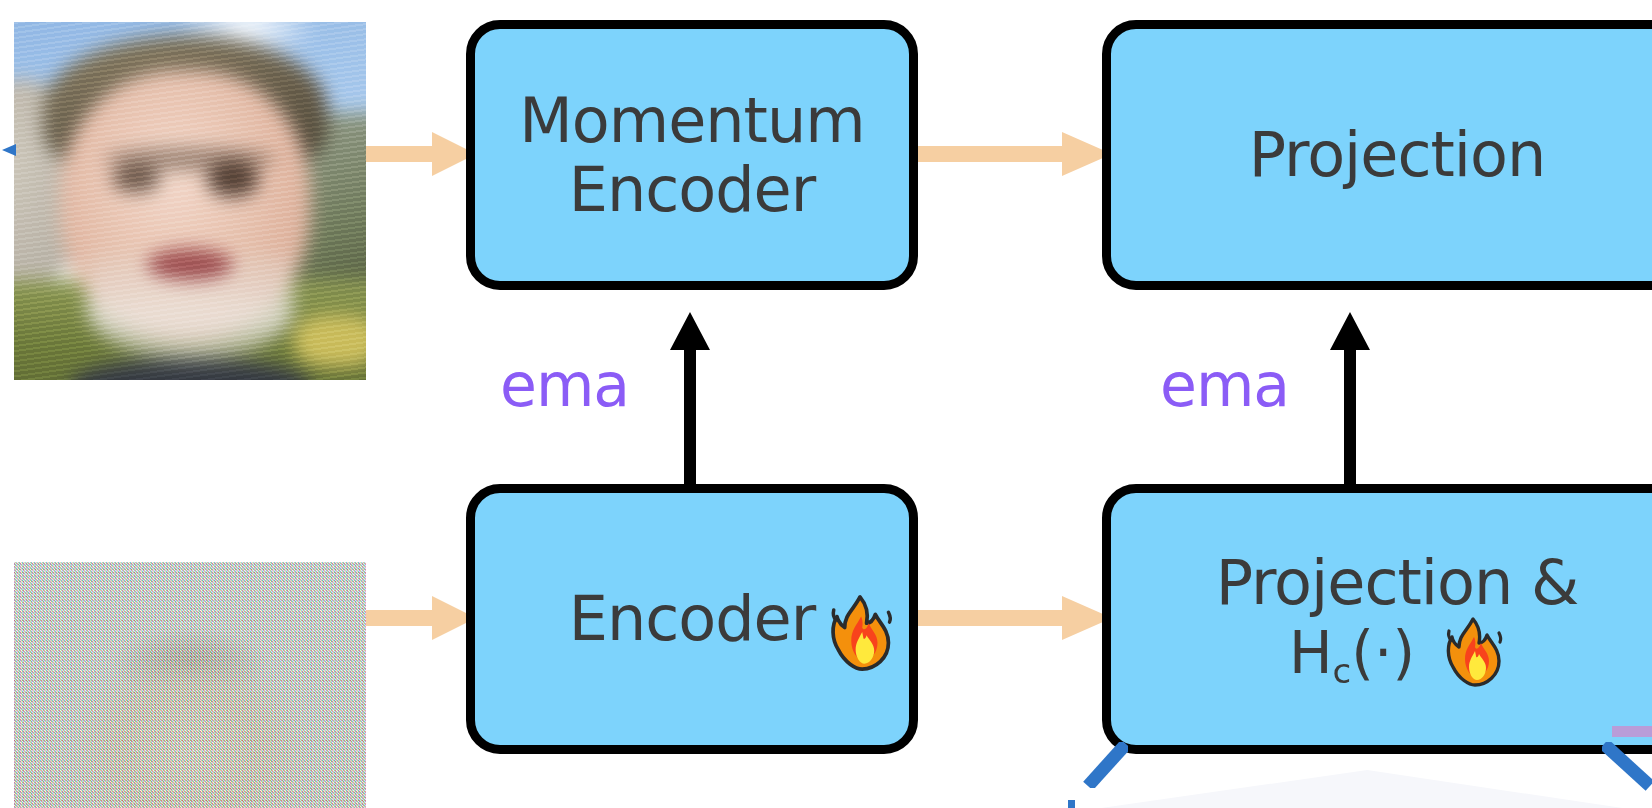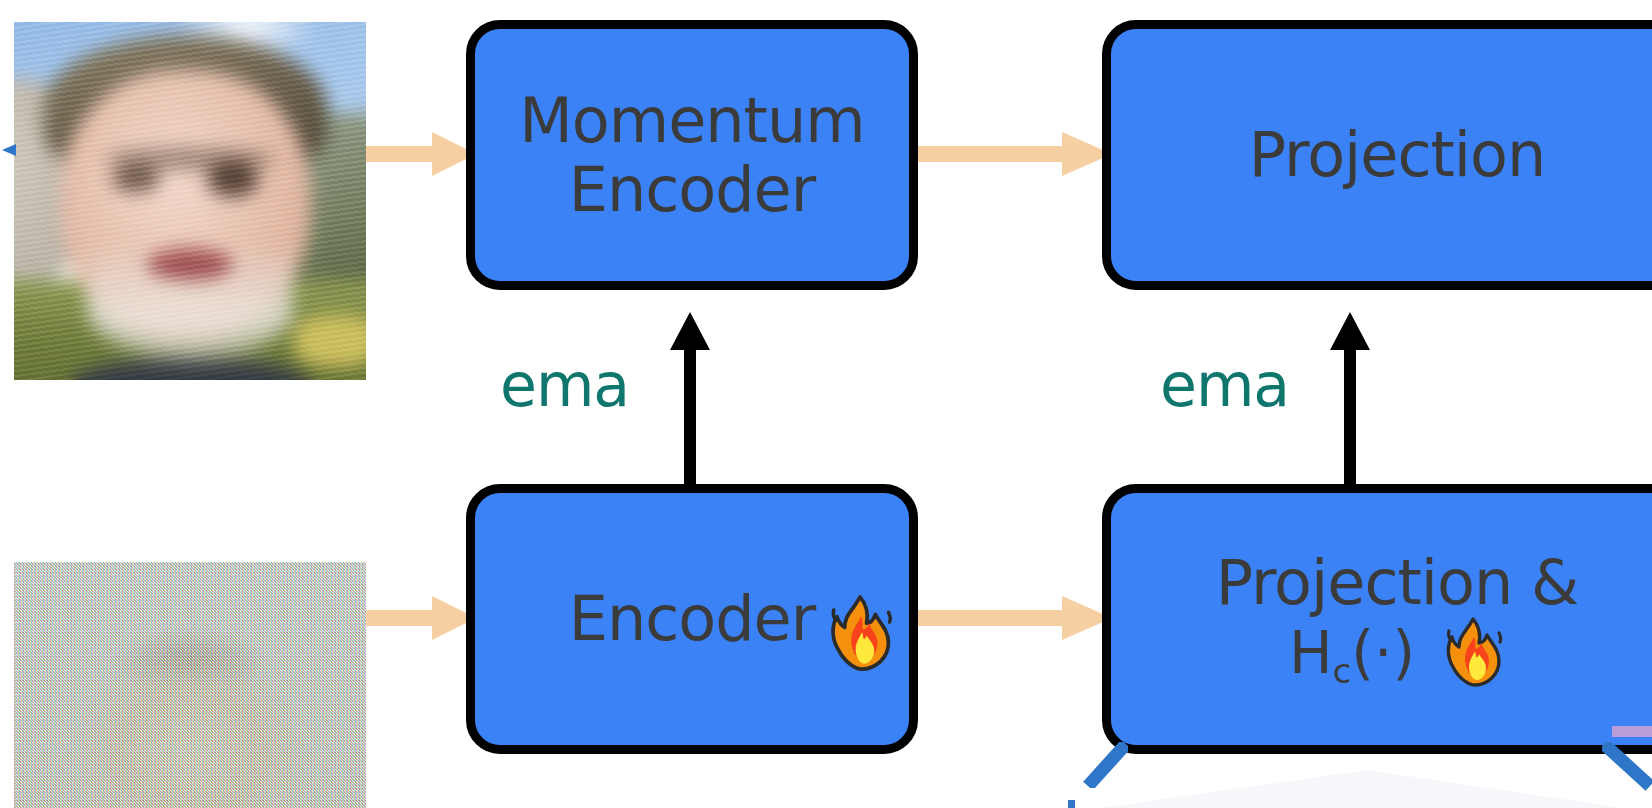--- a/index.html
+++ b/index.html
@@ -157,21 +157,21 @@
     font-weight: 400;
     font-style: italic;
     vertical-align: -0.22em;
     letter-spacing: 1px;
   }
 
   
   .node {
     position: absolute;
     box-sizing: border-box;
-    background: #3b82f6;
+    background: #7dd3fc;
     border: 9px solid #000000;
     border-radius: 34px;
     display: flex;
     align-items: center;
     justify-content: center;
     color: #3b3b3b;
     font-family: "DejaVu Sans", sans-serif;
     font-size: 62px;
     line-height: 1.12;
     text-align: center;
@@ -223,21 +223,21 @@
   
   .ema-group { position: absolute; }
   #ema-left { left: 500px; top: 306px; width: 260px; height: 180px; }
   #ema-right { left: 1160px; top: 306px; width: 260px; height: 180px; }
   .ema-text {
     position: absolute;
     left: 0; top: 44px;
     font-family: "DejaVu Sans", sans-serif;
     font-size: 60px;
     font-weight: 400;
-    color: #0f766e;
+    color: #8b5cf6;
     letter-spacing: -1px;
   }
   .ema-arrow {
     position: absolute;
     right: 42px; top: 0;
     width: 56px; height: 180px;
   }
 
   
   .oarrow { position: absolute; }

